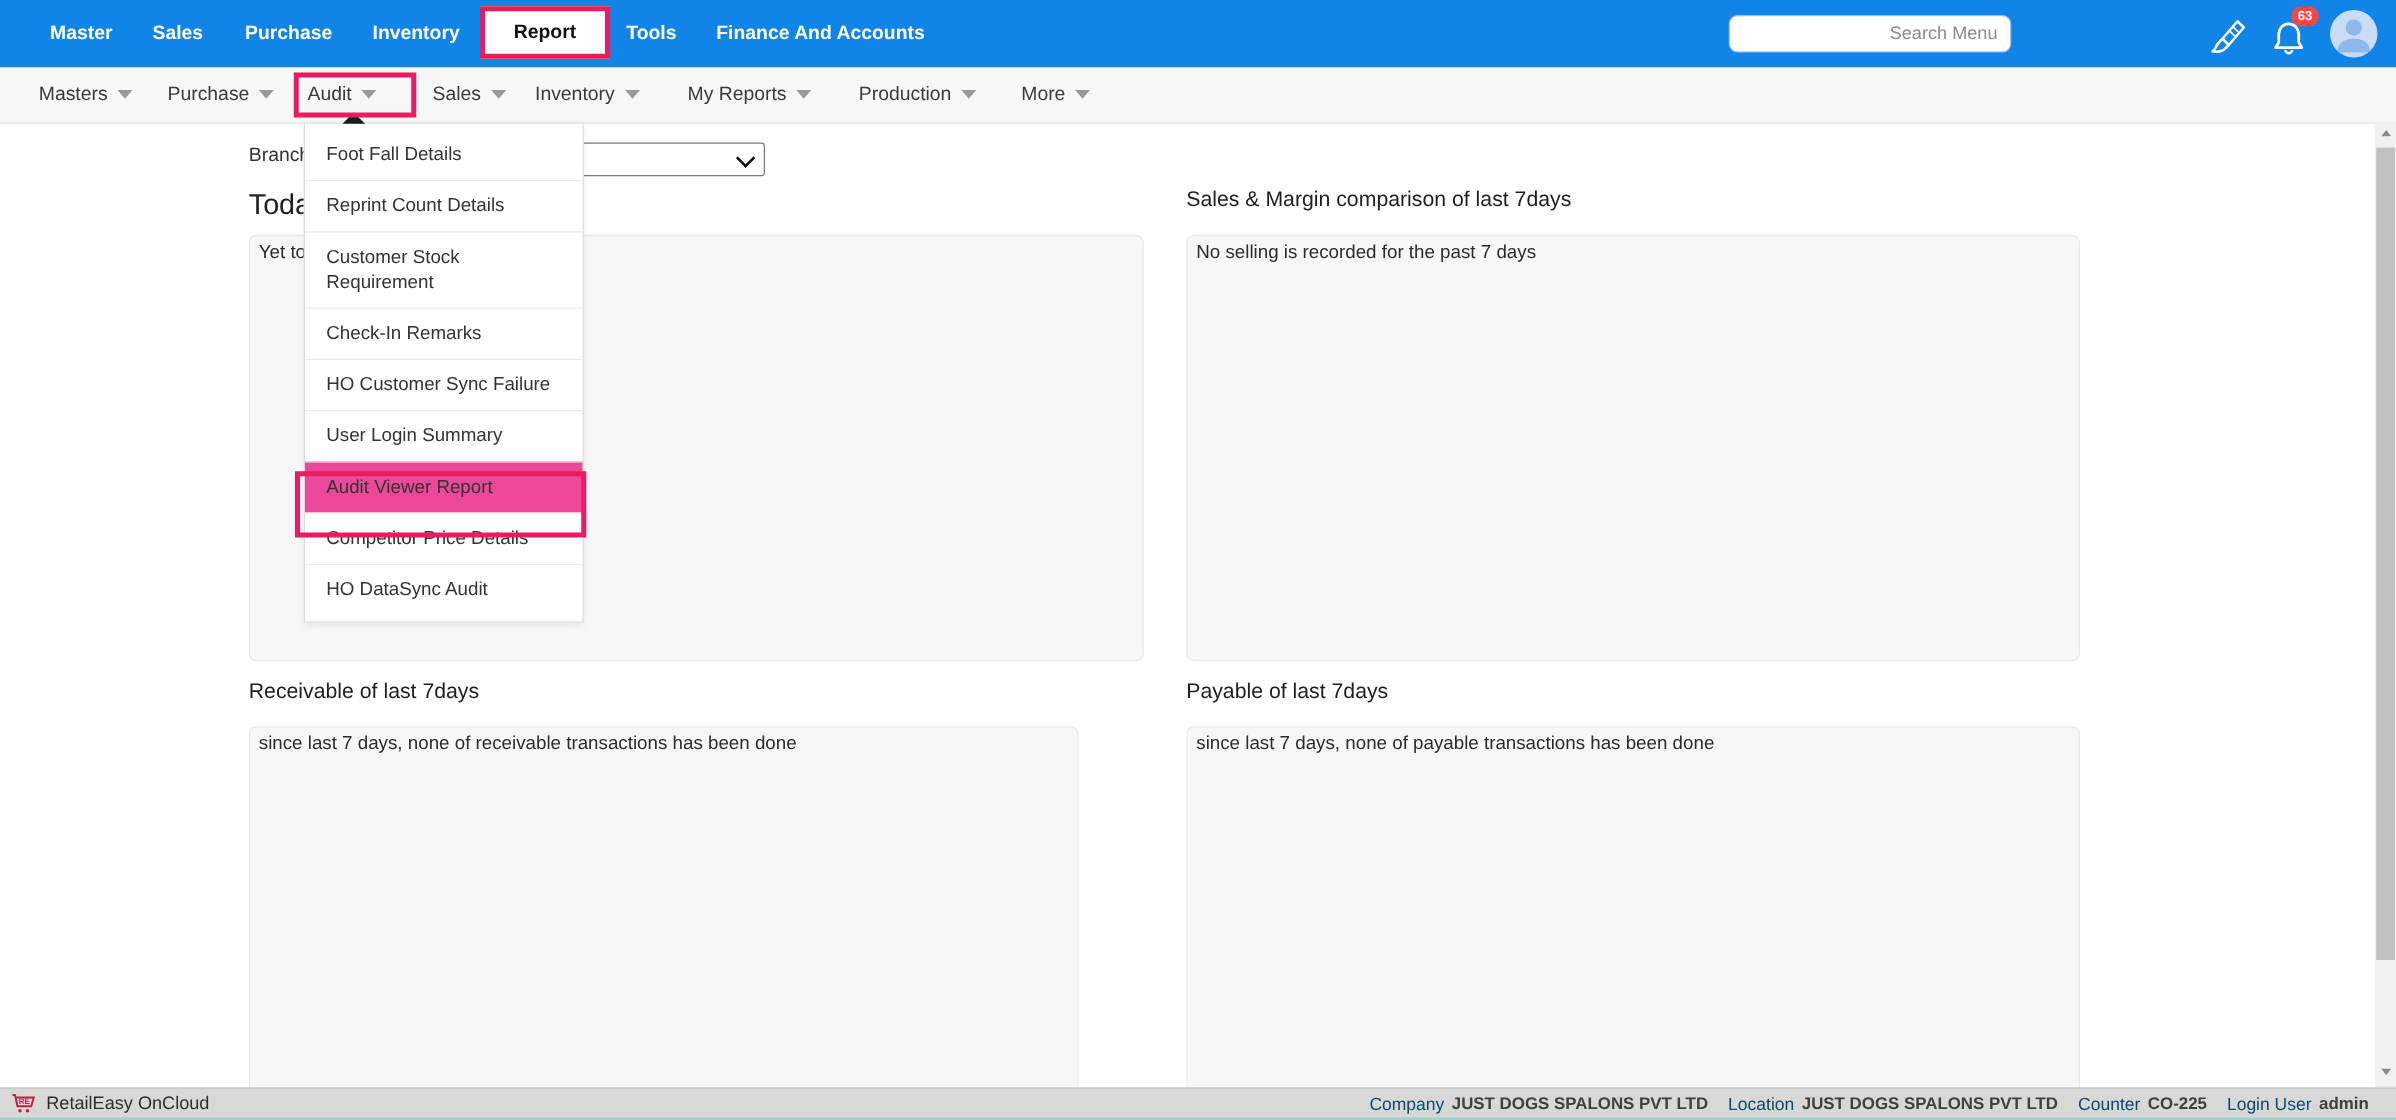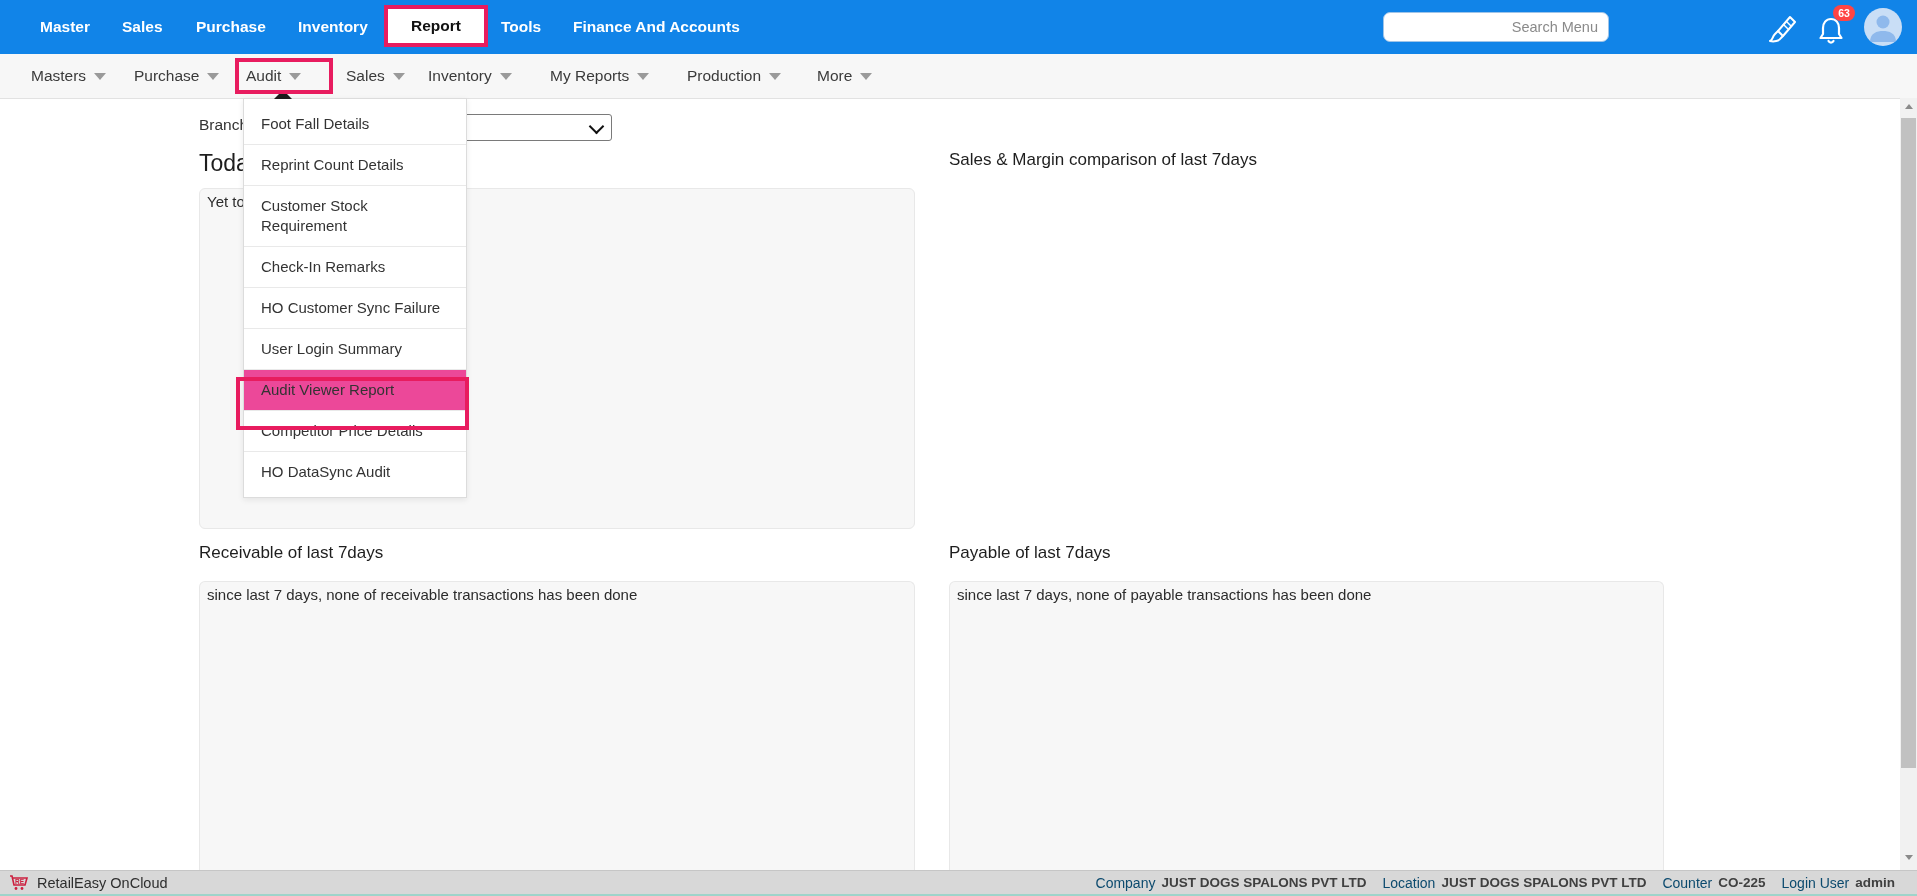--- a/index.html
+++ b/index.html
@@ -126,23 +126,26 @@
     <span class="sel-chev"></span>
   </div>
 
   <div class="trunc-heading">Toda</div>
 
   <div class="card" style="left:199px;top:188px;width:716px;height:341px">
     <div class="body">Yet to</div>
   </div>
 
   <div class="h2" style="left:949px;top:150px">Sales &amp; Margin comparison of last 7days</div>
+  <div class="card" style="left:949px;top:188px;width:715px;height:341px">
+    <div class="body">No selling is recorded for the past 7 days</div>
+  </div>
 
   <div class="h2" style="left:199px;top:543px">Receivable of last 7days</div>
-  <div class="card" style="left:199px;top:581px;width:716px;height:289px;border-radius:6px 6px 0 0;border-bottom:none">
+  <div class="card" style="left:199px;top:581px;width:664px;height:289px;border-radius:6px 6px 0 0;border-bottom:none">
     <div class="body">since last 7 days, none of receivable transactions has been done</div>
   </div>
 
   <div class="h2" style="left:949px;top:543px">Payable of last 7days</div>
   <div class="card" style="left:949px;top:581px;width:715px;height:326px;border-radius:6px 6px 0 0;border-bottom:none">
     <div class="body">since last 7 days, none of payable transactions has been done</div>
   </div>
 
   <div class="dd-panel">
     <div class="dd-caret"></div>

